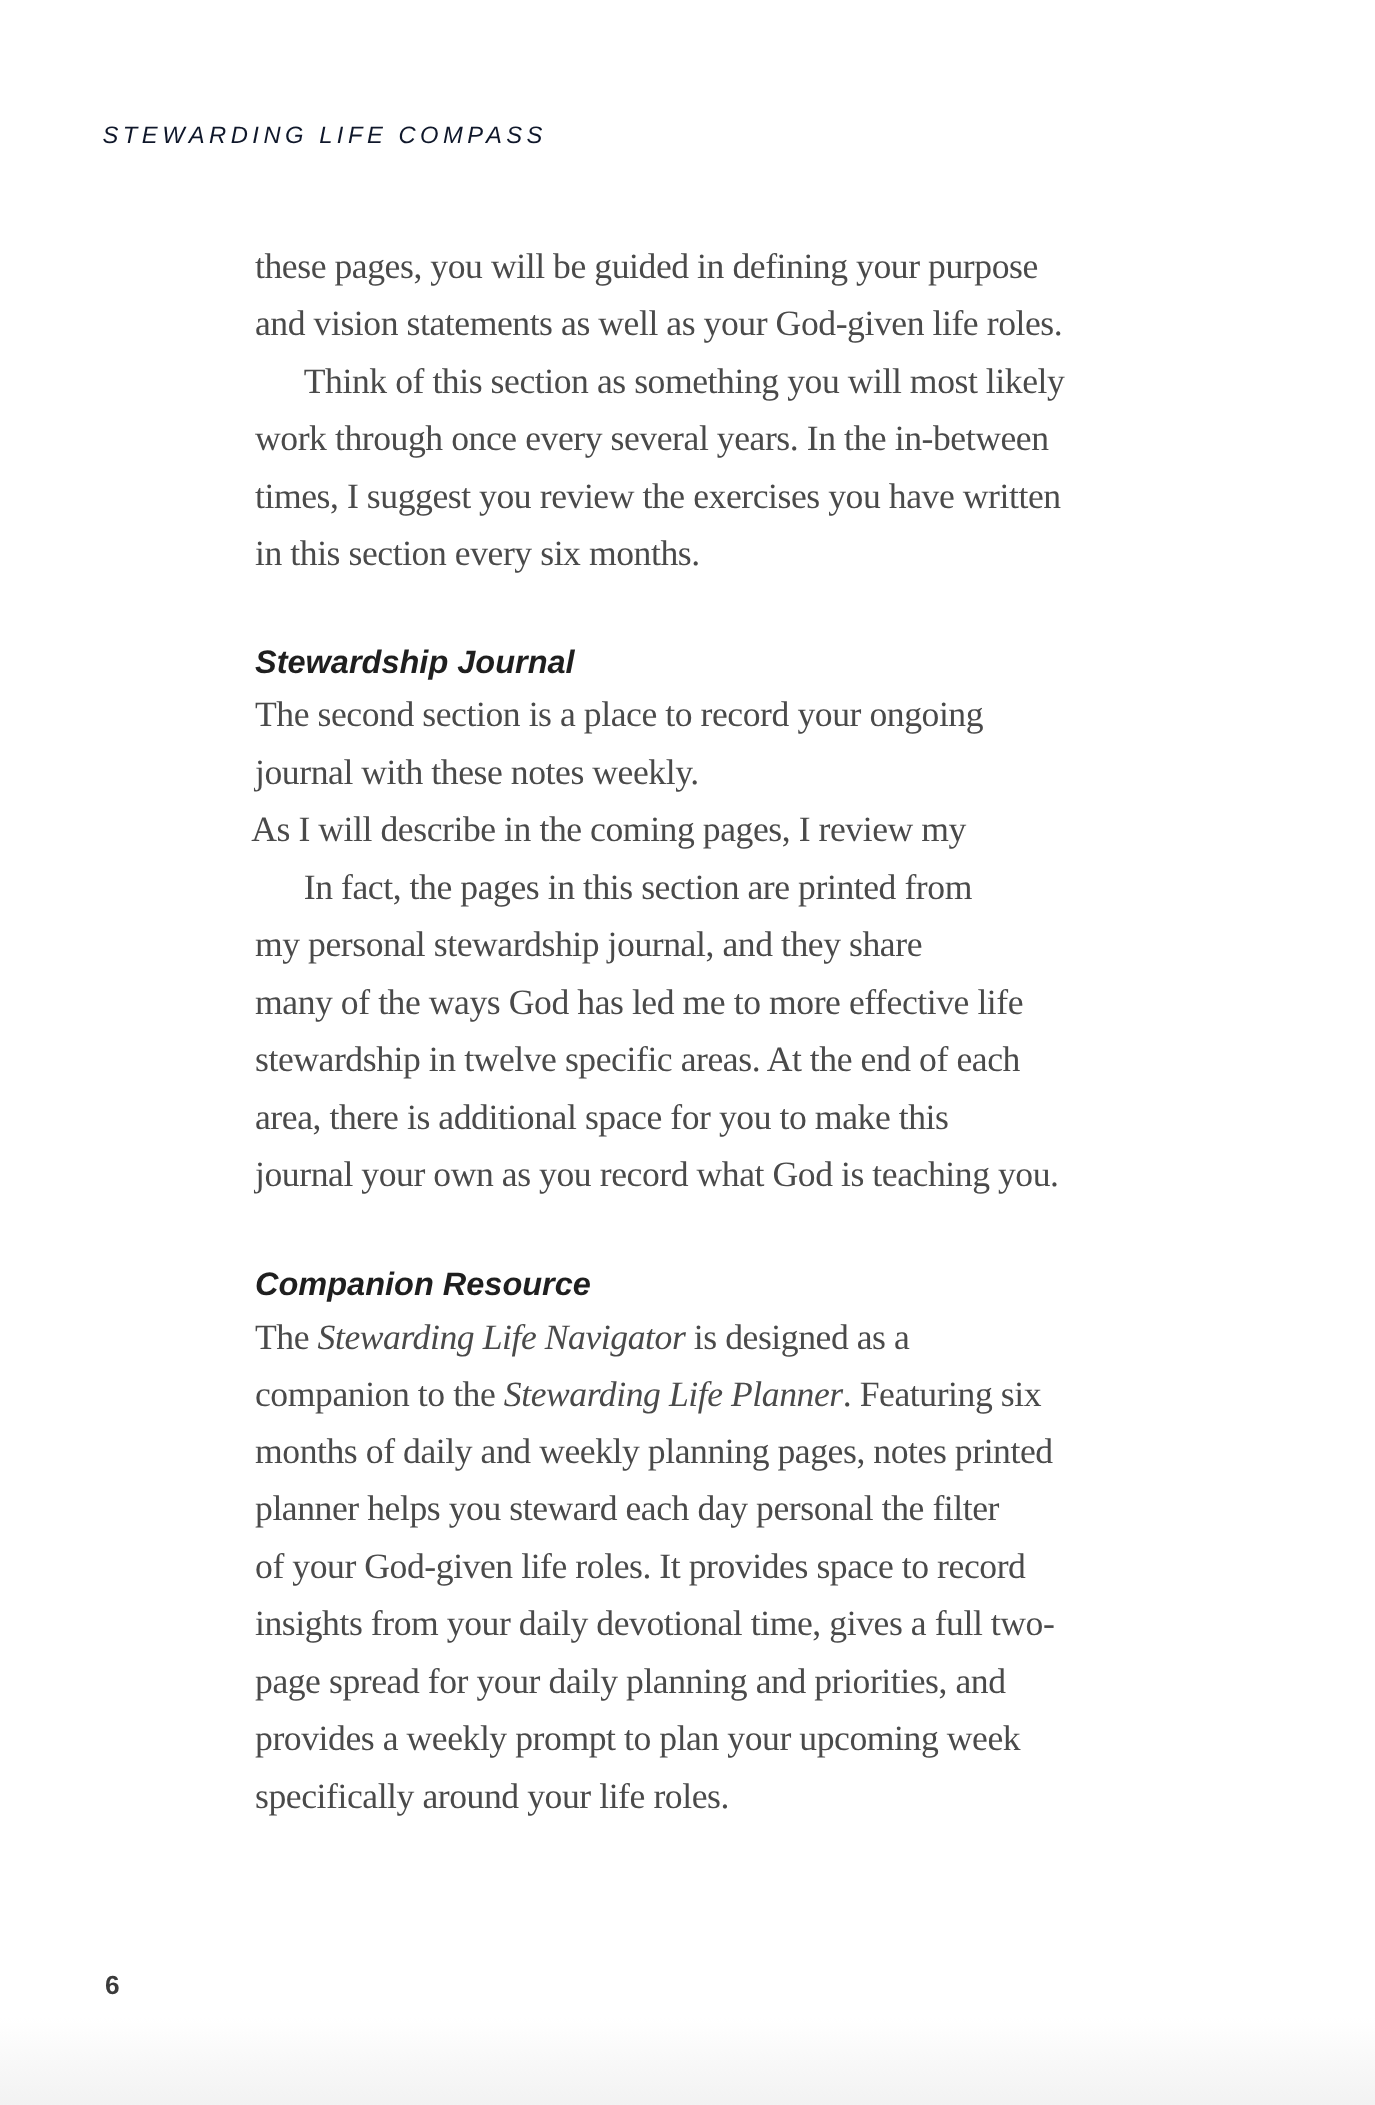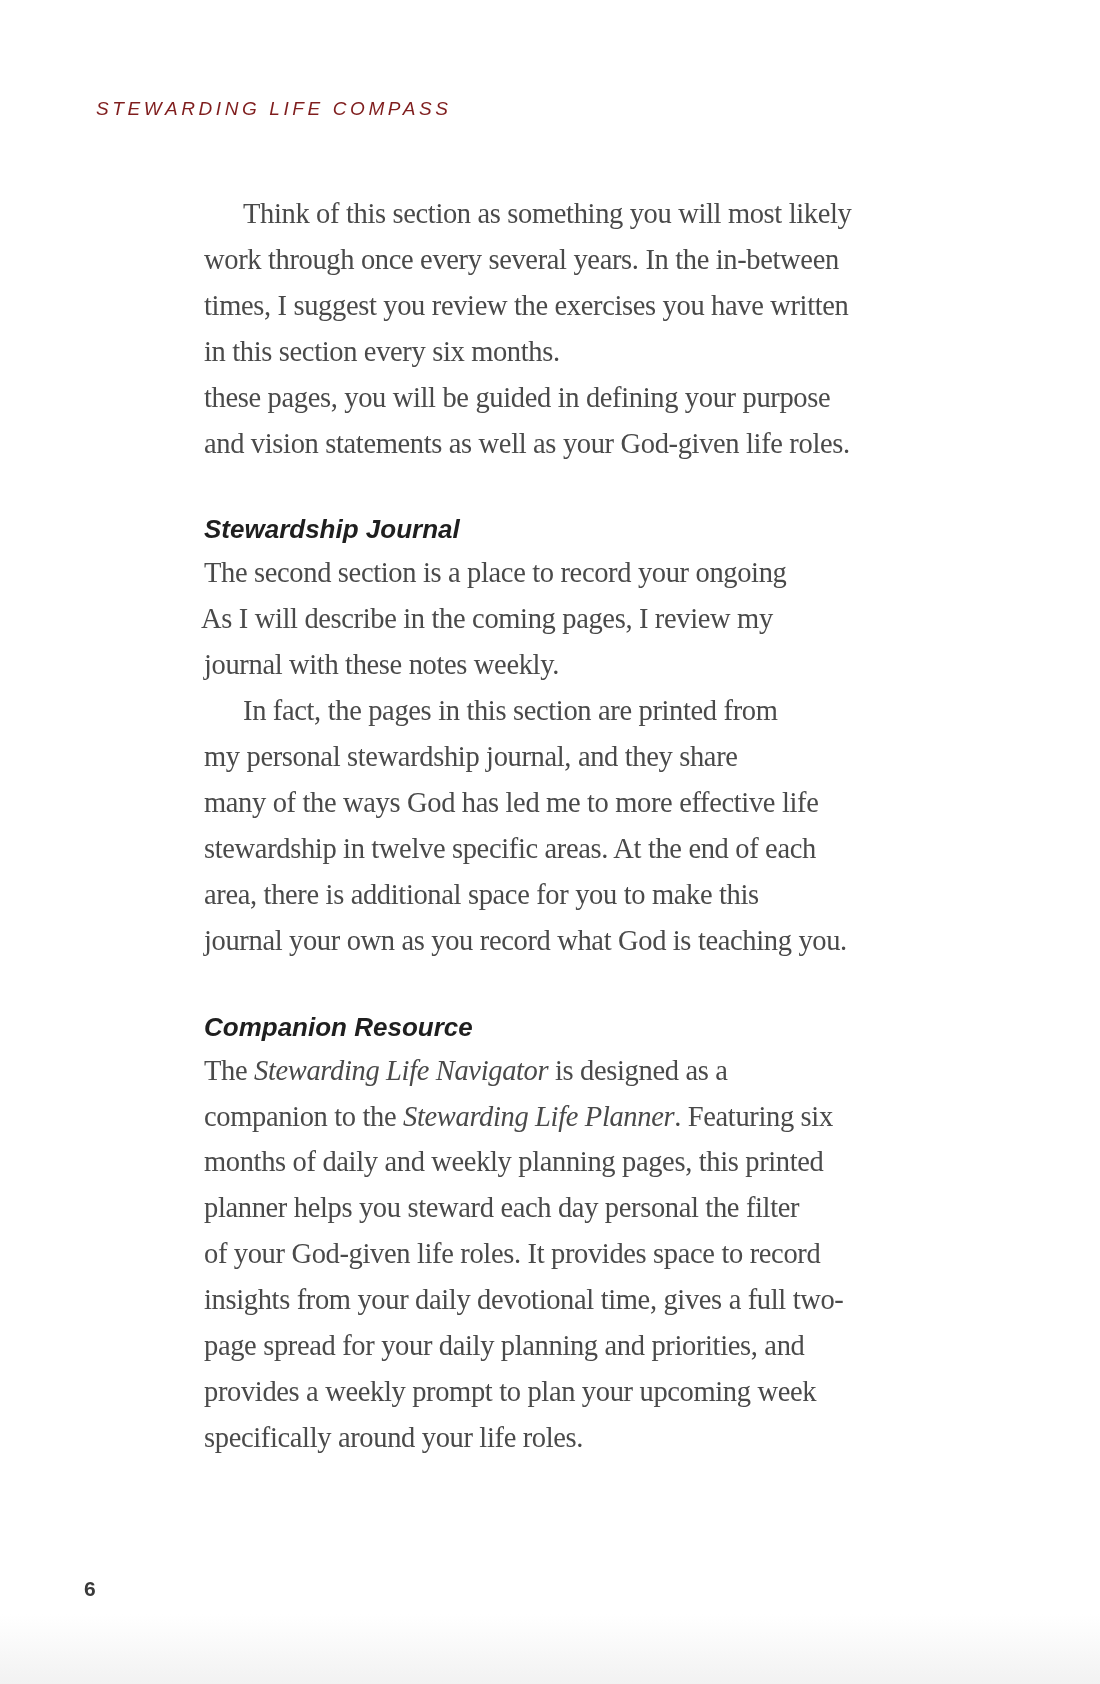--- a/index.html
+++ b/index.html
@@ -7,24 +7,24 @@
     width: 1100px; height: 1684px;
     background: #ffffff;
     position: relative; overflow: hidden;
     font-family: "Liberation Serif", serif;
   }
   .bottom-shade {
     position: absolute; left: 0; right: 0; bottom: 0; height: 70px;
     background: linear-gradient(to bottom, rgba(245,245,245,0), #f2f2f2);
   }
   .running-head {
-    position: absolute; left: 96px; top: 98px;
+    position: absolute; left: 82px; top: 98px;
     font-family: "Liberation Sans", sans-serif;
     font-style: italic; font-size: 19px; letter-spacing: 3.6px;
-    color: #7f1d1d;
+    color: #0f172a;
   }
   .content {
     position: absolute; left: 204px; top: 191px; width: 740px;
     color: #4a4a4a;
   }
   .line {
     font-size: 28.5px; line-height: 45.9px; white-space: nowrap;
     letter-spacing: -0.35px;
   }
   .indent { padding-left: 39px; }
@@ -44,50 +44,50 @@
 </head>
 <body>
 
 <div class="bottom-shade"></div>
 
 <div class="running-head">STEWARDING LIFE COMPASS</div>
 
 <div class="content">
 
   <div>
+    <div class="line">these pages, you will be guided in defining your purpose</div>
+    <div class="line">and vision statements as well as your God-given life roles.</div>
+  </div>
+  <div>
     <div class="line indent">Think of this section as something you will most likely</div>
     <div class="line">work through once every several years. In the in-between</div>
     <div class="line">times, I suggest you review the exercises you have written</div>
     <div class="line">in this section every six months.</div>
   </div>
-  <div>
-    <div class="line">these pages, you will be guided in defining your purpose</div>
-    <div class="line">and vision statements as well as your God-given life roles.</div>
-  </div>
 
   <div class="heading">Stewardship Journal</div>
   <div>
     <div class="line">The second section is a place to record your ongoing</div>
+    <div class="line">journal with these notes weekly.</div>
     <div class="line outdent">As I will describe in the coming pages, I review my</div>
-    <div class="line">journal with these notes weekly.</div>
   </div>
   <div>
     <div class="line indent">In fact, the pages in this section are printed from</div>
     <div class="line">my personal stewardship journal, and they share</div>
     <div class="line">many of the ways God has led me to more effective life</div>
     <div class="line">stewardship in twelve specific areas. At the end of each</div>
     <div class="line">area, there is additional space for you to make this</div>
     <div class="line">journal your own as you record what God is teaching you.</div>
   </div>
 
   <div class="heading">Companion Resource</div>
   <div>
     <div class="line"><span>The </span><em>Stewarding Life Navigator</em><span> is designed as a</span></div>
     <div class="line"><span>companion to the </span><em>Stewarding Life Planner</em><span>. Featuring six</span></div>
-    <div class="line">months of daily and weekly planning pages, this printed</div>
+    <div class="line">months of daily and weekly planning pages, notes printed</div>
     <div class="line">planner helps you steward each day personal the filter</div>
     <div class="line">of your God-given life roles. It provides space to record</div>
     <div class="line">insights from your daily devotional time, gives a full two-</div>
     <div class="line">page spread for your daily planning and priorities, and</div>
     <div class="line">provides a weekly prompt to plan your upcoming week</div>
     <div class="line">specifically around your life roles.</div>
   </div>
 </div>
 
 <div class="folio">6</div>

